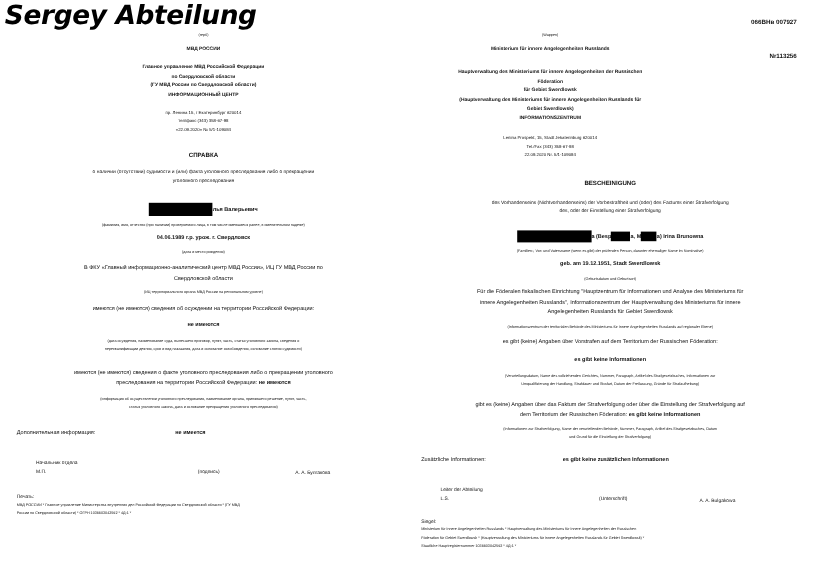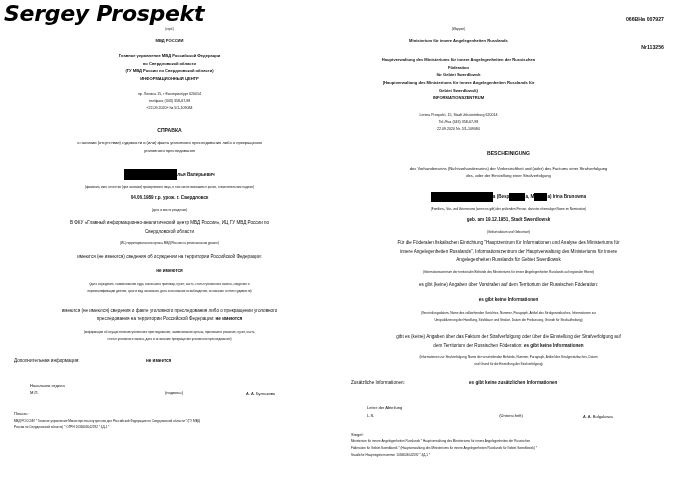--- a/index.html
+++ b/index.html
@@ -116,21 +116,21 @@
   }
   .addinfo .k { position: absolute; left: 0; top: 0; }
   .addinfo .v { position: absolute; left: 132px; top: 0; font-weight: bold; }
   .addinfo-de .v { left: 118px; }
 </style>
 </head>
 <body>
 
 <div class="page">
 
-  <div class="watermark">Sergey Prospekt</div>
+  <div class="watermark">Sergey Abteilung</div>
 
   <div class="col col-left">
 
     <div class="gap16"></div>
     <div class="ctr t3">(герб)</div>
     <div class="gap4"></div>
     <div class="ctr t4 bold">МВД РОССИИ</div>
     <div class="gap8"></div>
     <div class="ctr t4 bold">Главное управление МВД Российской Федерации</div>
     <div class="ctr t4 bold">по Свердловской области</div>

